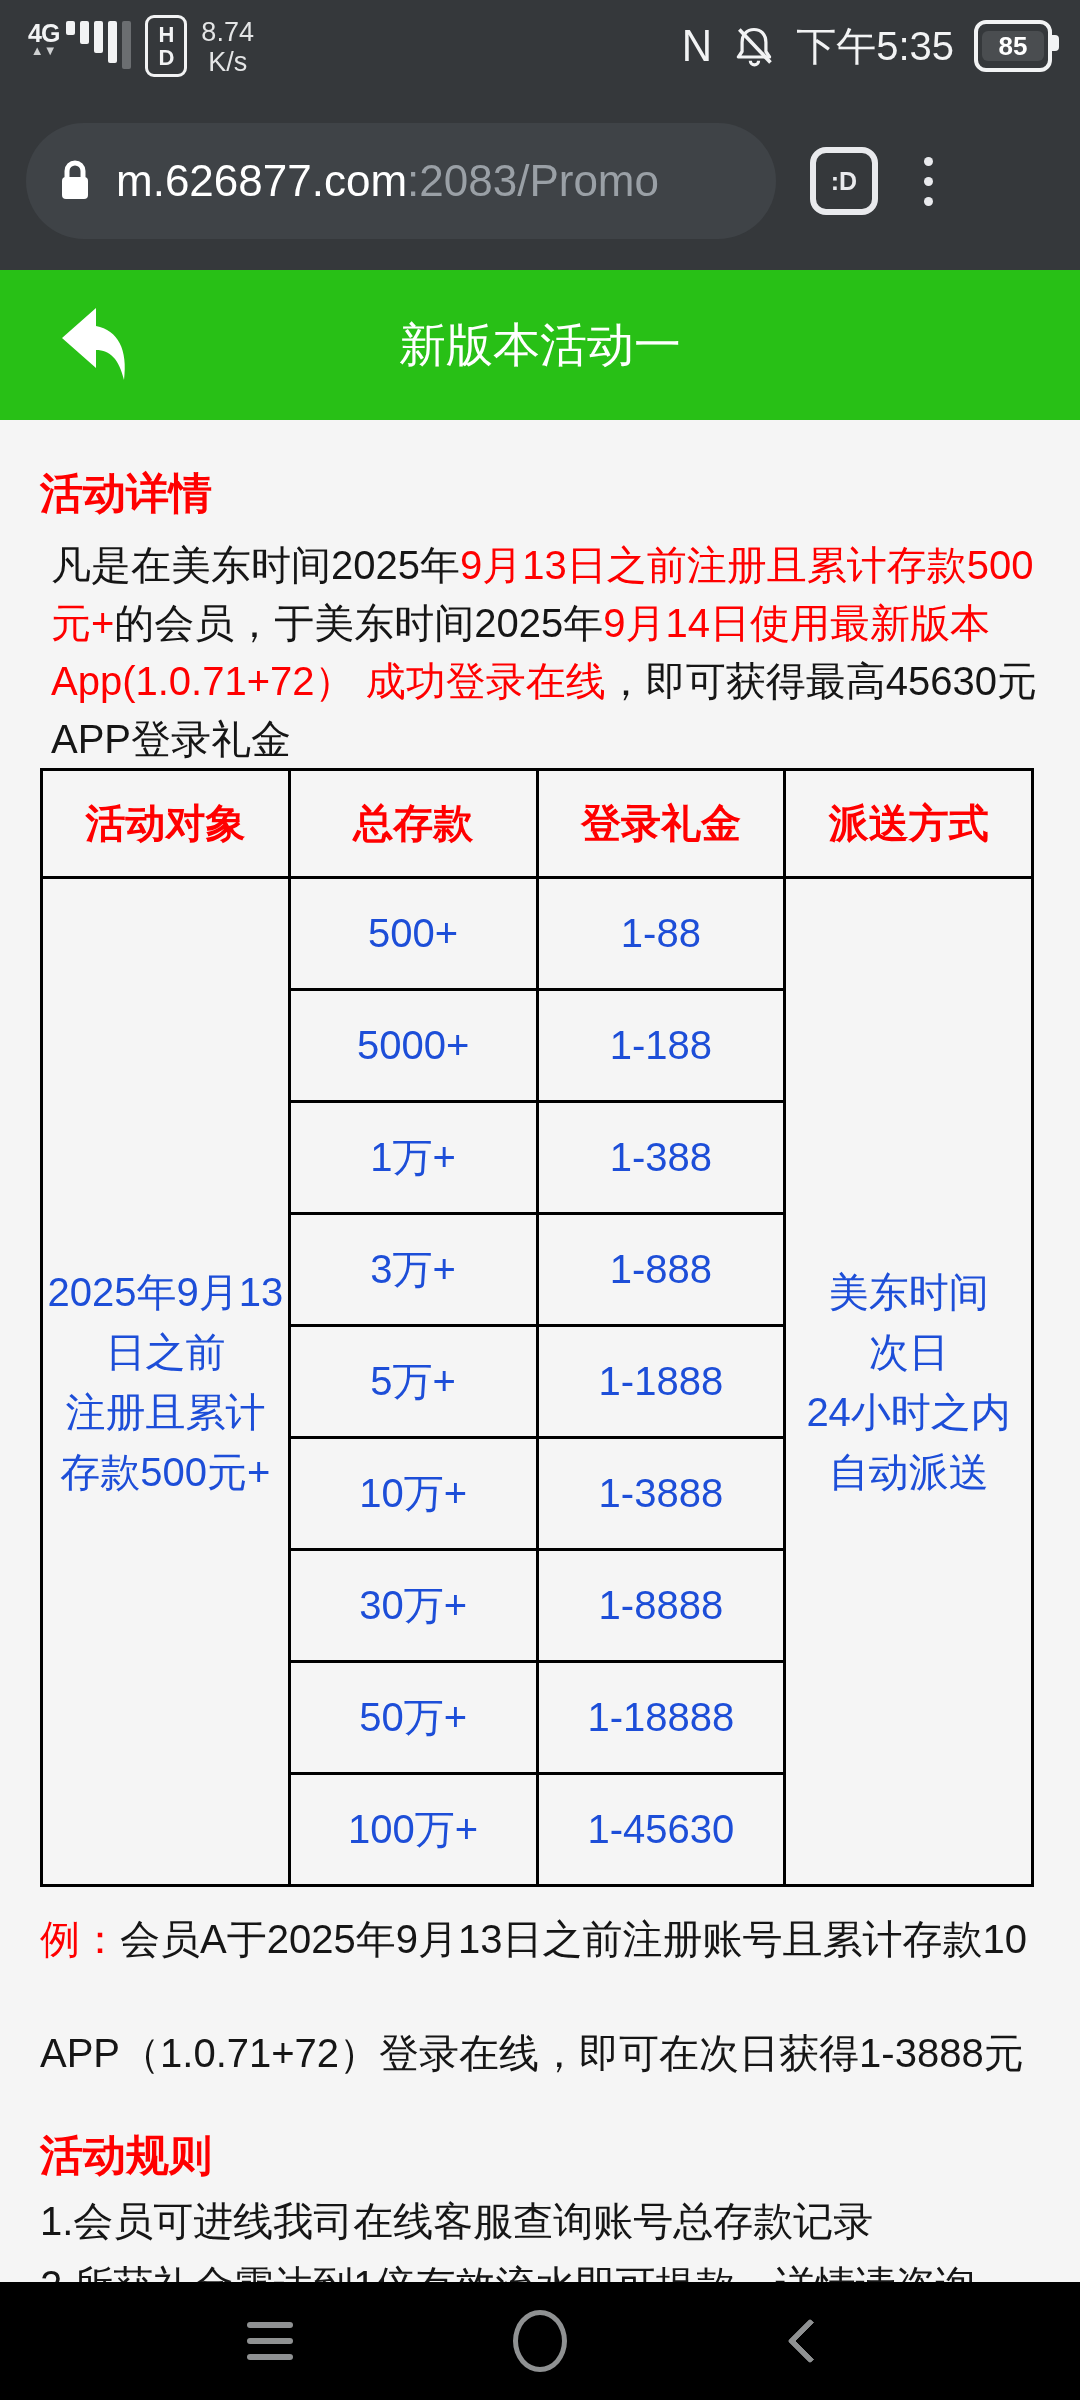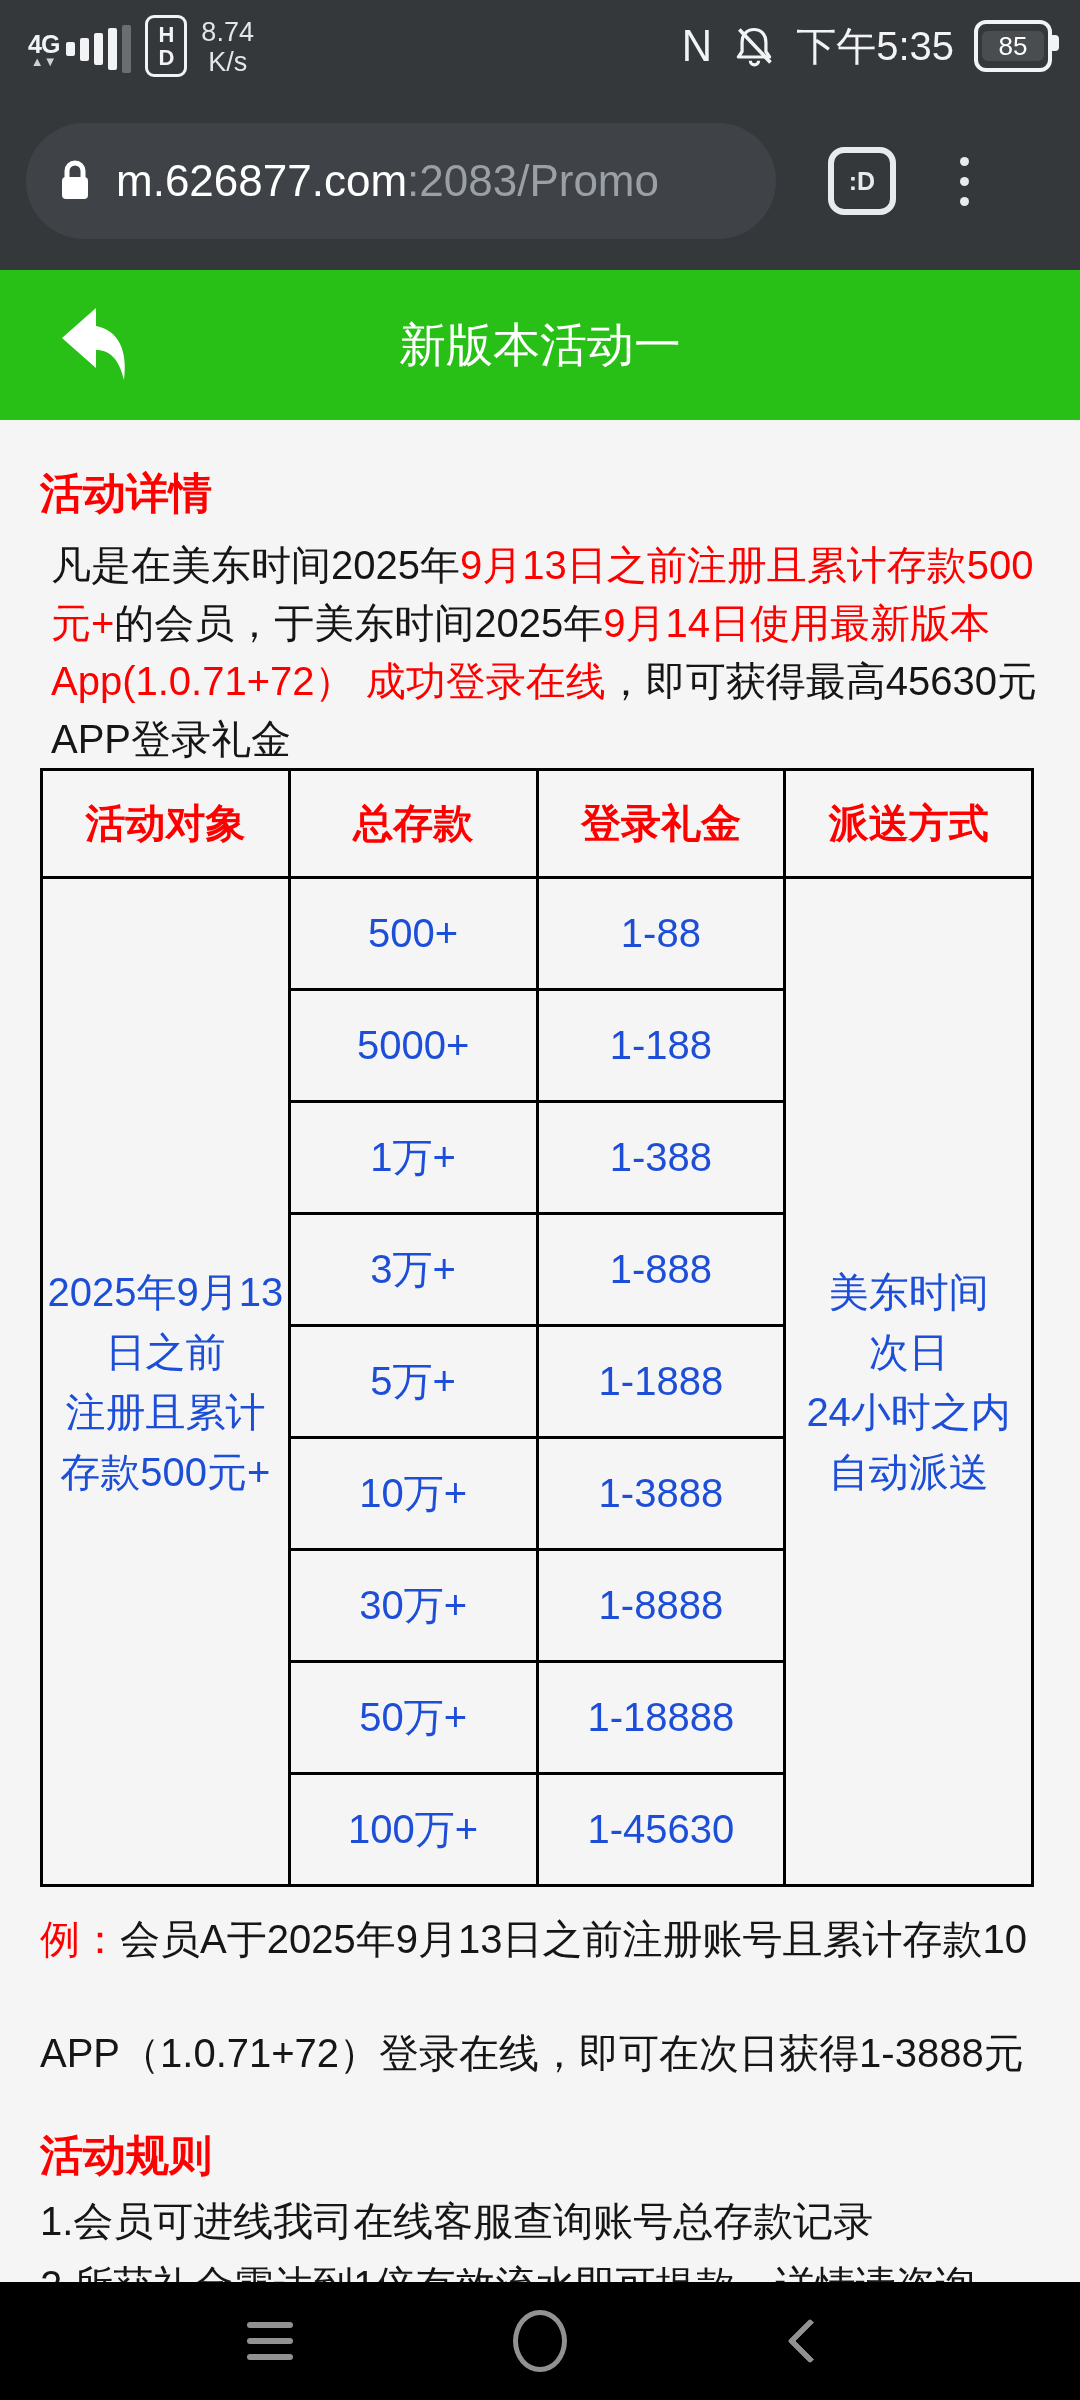--- a/index.html
+++ b/index.html
@@ -9,45 +9,45 @@
     font-family:"Liberation Sans","DejaVu Sans",sans-serif;
     -webkit-font-smoothing:antialiased;
   }
   
   .statusbar{
     height:92px;background:#35383b;color:#f2f3f4;
     display:flex;align-items:center;justify-content:space-between;
     padding:0 28px;box-sizing:border-box;
   }
   .sb-left{display:flex;align-items:flex-end;gap:14px;}
-  .sig{display:flex;align-items:center;gap:5px;height:56px;}
+  .sig{display:flex;align-items:flex-start;gap:5px;height:56px;}
   .sig .lbl{display:flex;flex-direction:column;align-items:center;margin-right:2px;}
   .sig .lbl .g4{font-size:25px;font-weight:bold;line-height:24px;letter-spacing:-1px;}
   .sig .lbl .arr{font-size:13px;line-height:11px;color:#cfd1d2;}
   .bar{width:9px;background:#f2f3f4;border-radius:2px;}
   .b1{height:14px}.b2{height:23px}.b3{height:32px}.b4{height:42px}
   .bar.dim{background:#6b6e71;height:48px;}
   .hd-badge{
     border:3px solid #f2f3f4;border-radius:9px;width:36px;height:56px;
     display:flex;flex-direction:column;align-items:center;justify-content:center;
     font-size:22px;font-weight:bold;line-height:23px;
   }
   .speed{font-size:27px;line-height:30px;color:#e4e5e6;text-align:center;}
   .sb-right{display:flex;align-items:center;gap:20px;}
   .nfc{font-size:42px;font-weight:500;transform:scaleY(1.05);}
   .bell{width:44px;height:44px;}
   .time{font-size:40px;}
   .battery{position:relative;width:70px;height:44px;border:4px solid #f2f3f4;border-radius:12px;
     display:flex;align-items:center;justify-content:center;}
-  .battery .pct{font-size:26px;font-weight:normal;color:#fff;background:#4a4d50;border-radius:6px;padding:2px 17px;line-height:26px;}
+  .battery .pct{font-size:26px;font-weight:bold;color:#fff;background:#4a4d50;border-radius:6px;padding:2px 17px;line-height:26px;}
   .battery .nub{position:absolute;right:-11px;top:11px;width:7px;height:16px;background:#f2f3f4;border-radius:0 4px 4px 0;}
   
   .urlbar{
     height:178px;background:#35383b;display:flex;align-items:center;
-    padding:0 30px 0 26px;box-sizing:border-box;gap:52px;
+    padding:0 30px 0 26px;box-sizing:border-box;gap:34px;
   }
   .pill{
     flex:0 0 750px;height:116px;background:#3f4347;border-radius:58px;
     display:flex;align-items:center;padding:0 30px;box-sizing:border-box;gap:22px;
     overflow:hidden;white-space:nowrap;
   }
   .url-text{font-size:44px;color:#fff;overflow:hidden;}
   .url-text .dim{color:#9aa0a6;}
   .tab-box{
     width:56px;height:56px;border:6px solid #e9eaed;border-radius:16px;

